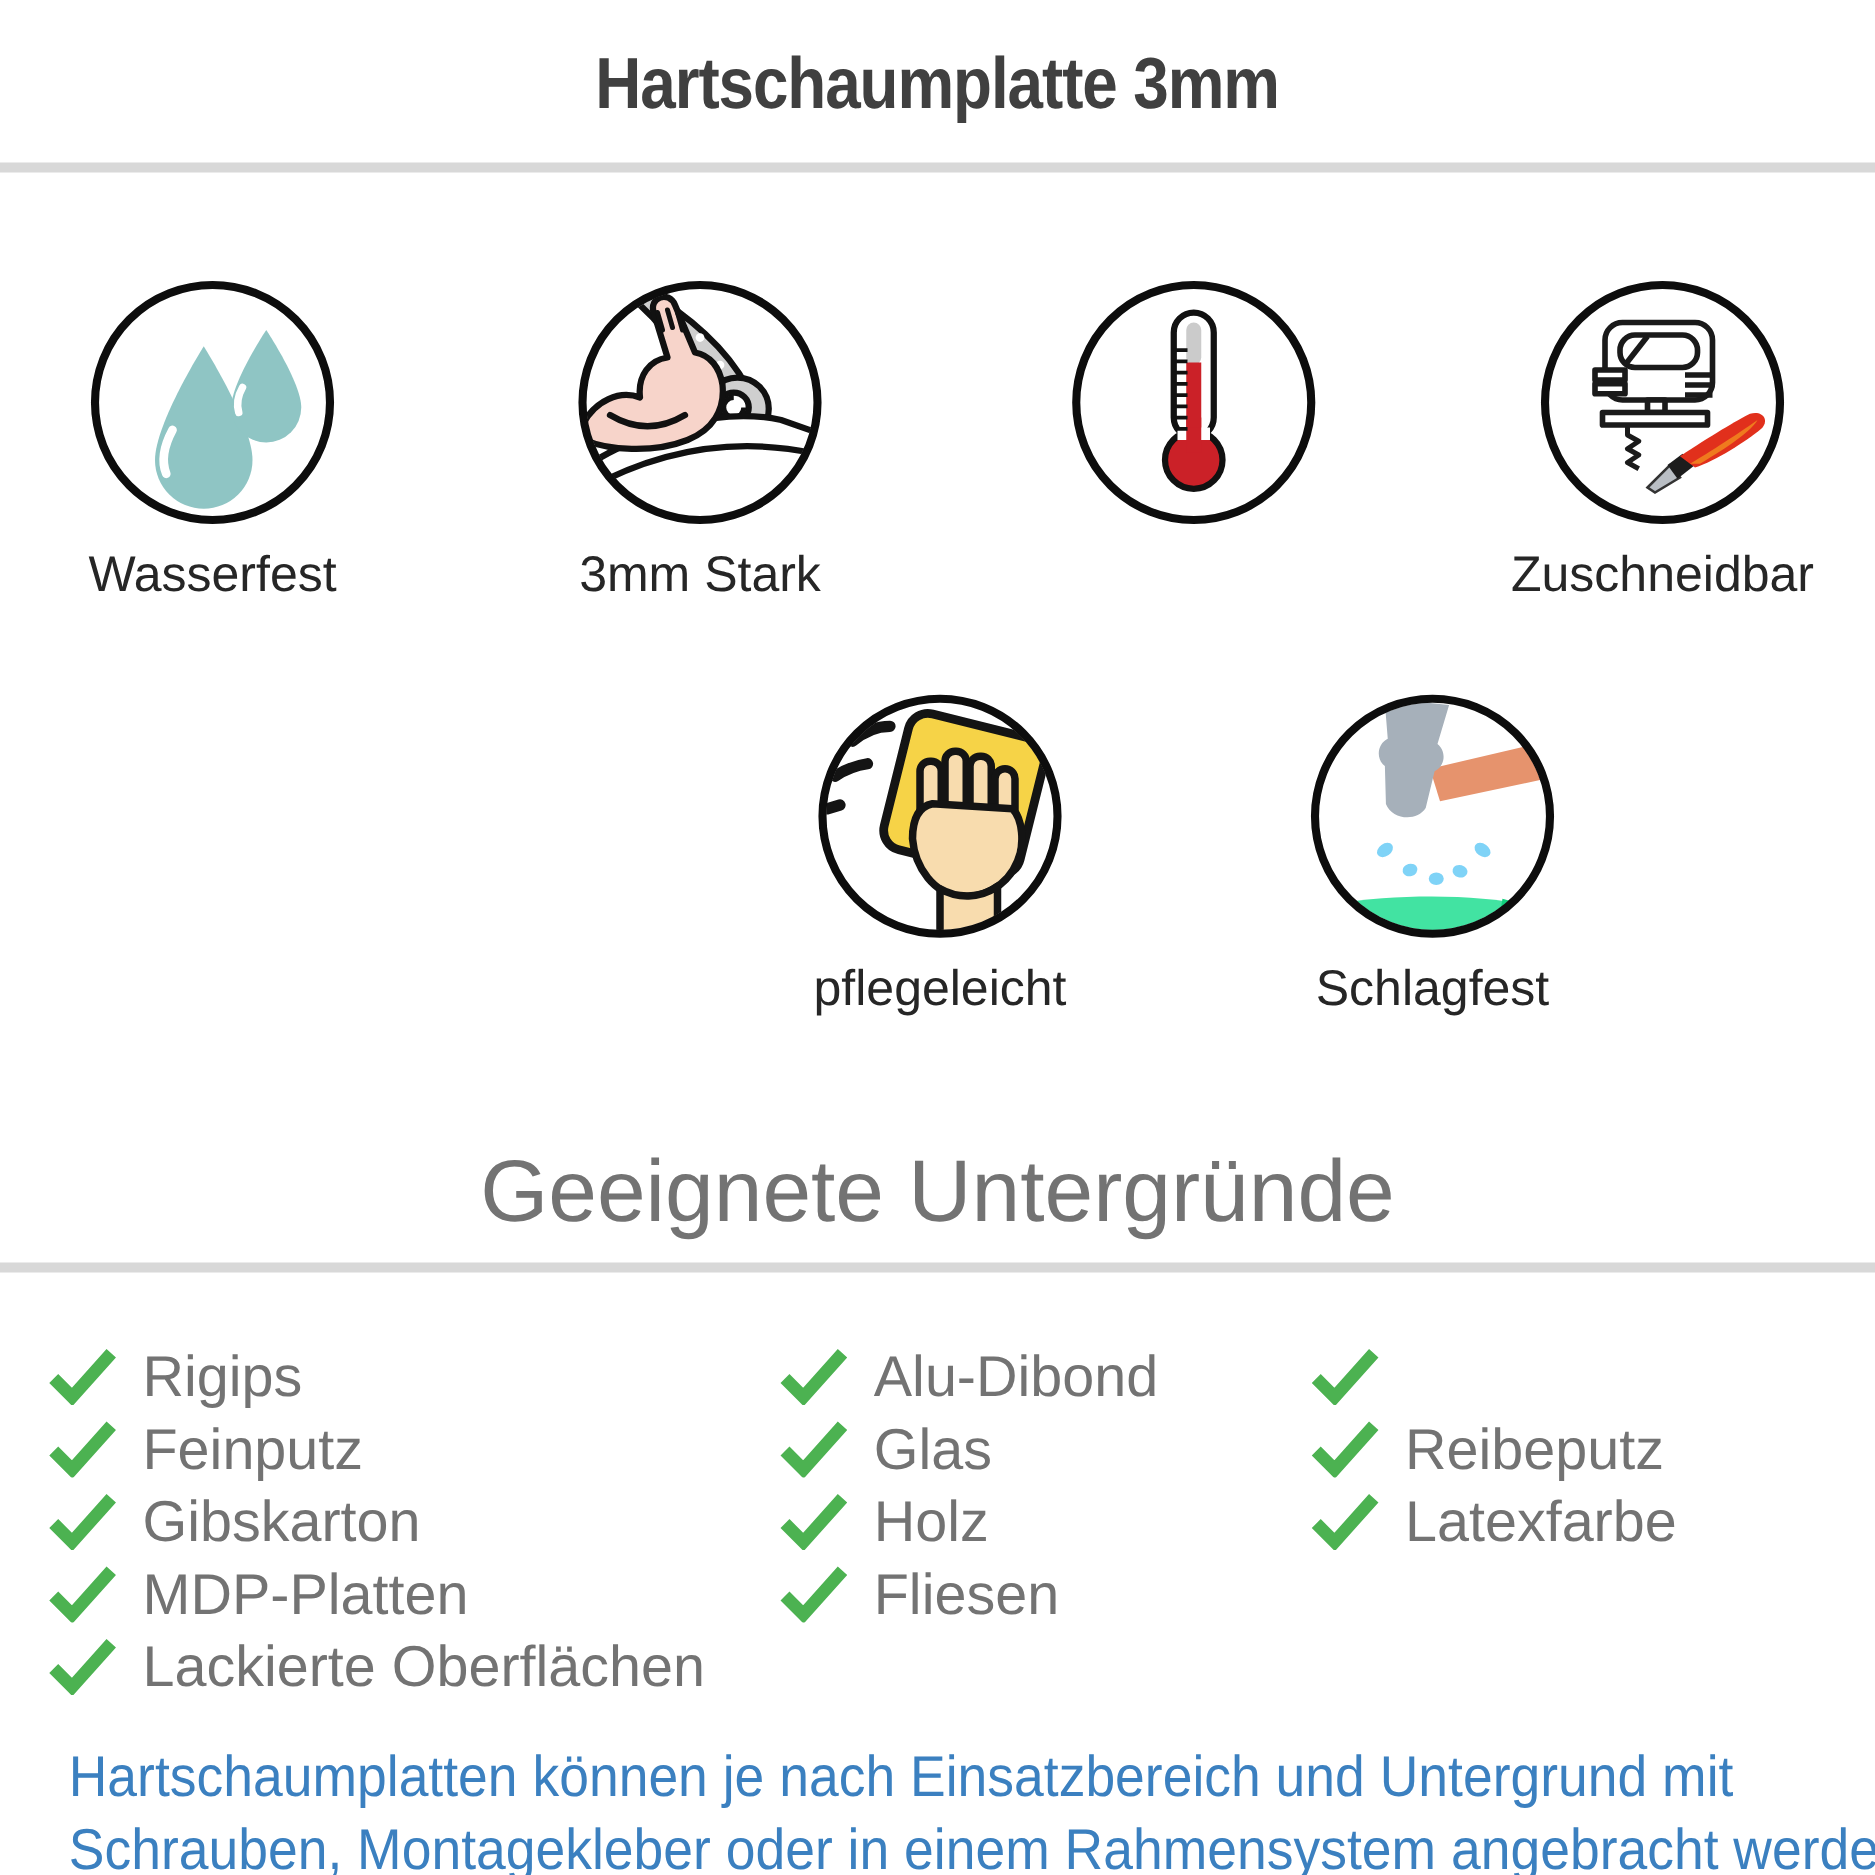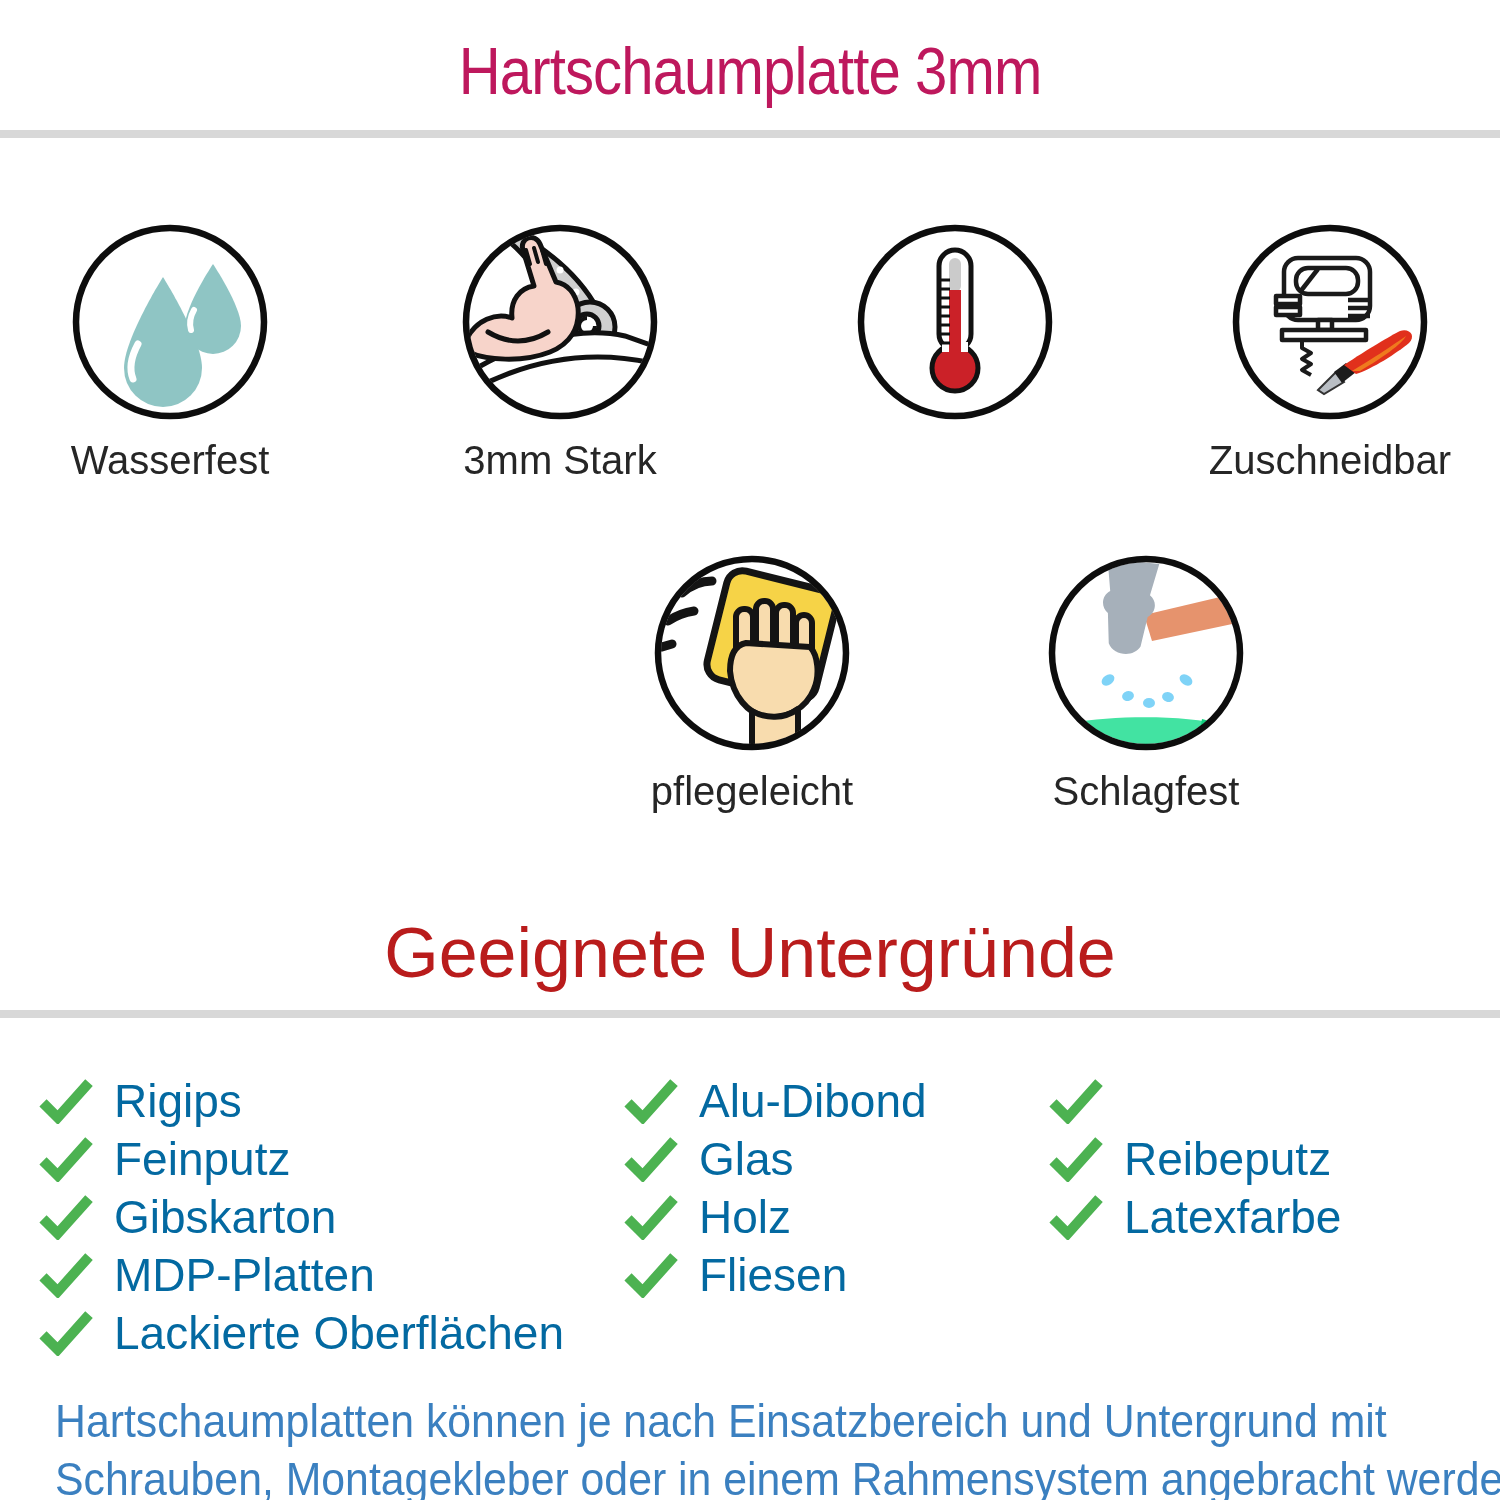--- a/index.html
+++ b/index.html
@@ -1,39 +1,39 @@
 <!DOCTYPE html>
 <html><head>
 <meta charset="utf-8">
 <style>
   html,body{margin:0;padding:0;background:#fff;}
   body{width:1500px;height:1500px;position:relative;overflow:hidden;
        font-family:"Liberation Sans",sans-serif;color:#2e2e2e;}
   .canvas{position:absolute;inset:0;background:#fff;}
 
   .title{position:absolute;top:38px;left:0;width:100%;text-align:center;
-         font-size:66px;font-weight:400;color:#be185d;line-height:1;}
+         font-size:58px;font-weight:700;color:#404040;line-height:1;}
   .title span{display:inline-block;transform:scaleX(.88);letter-spacing:-1px;}
 
   .bar{position:absolute;left:0;width:100%;height:8px;background:#d8d8d8;}
   .bar1{top:130px}
   .bar2{top:1010px}
 
   .feature{position:absolute;width:200px;display:flex;flex-direction:column;align-items:center;}
   .badge{width:200px;height:200px;display:block;}
   .flabel{margin-top:16px;font-size:40px;font-weight:500;color:#262626;white-space:nowrap;}
 
   .h2{position:absolute;top:918px;left:0;width:100%;text-align:center;
-      font-size:70px;font-weight:400;color:#b91c1c;line-height:1;}
+      font-size:70px;font-weight:400;color:#737373;line-height:1;}
 
   .col{position:absolute;top:1072px;}
   .col1{left:38px}.col2{left:623px}.col3{left:1048px}
   .srow{display:flex;align-items:center;height:58px;}
   .check{width:56px;height:46px;margin-right:20px;flex:none;}
-  .stxt{font-size:46px;color:#0369a1;white-space:nowrap;}
+  .stxt{font-size:46px;color:#737373;white-space:nowrap;}
 
   .footer{position:absolute;left:55px;top:1392px;font-size:46px;line-height:58px;
           color:#3b80c0;transform:scaleX(.93);transform-origin:0 0;}
   .footer div{white-space:nowrap;}
 </style>
 </head>
 <body>
 
 <div class="canvas">
 

